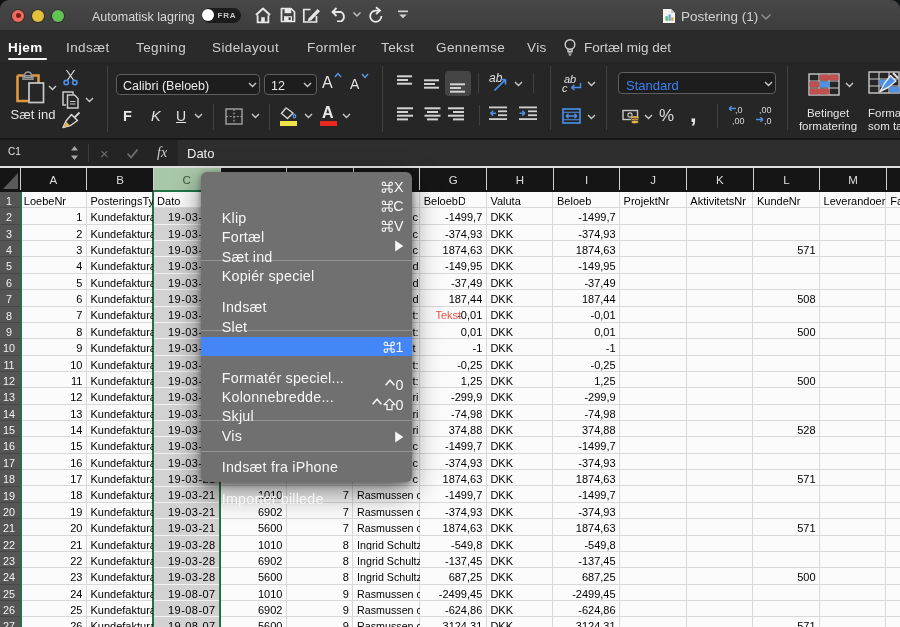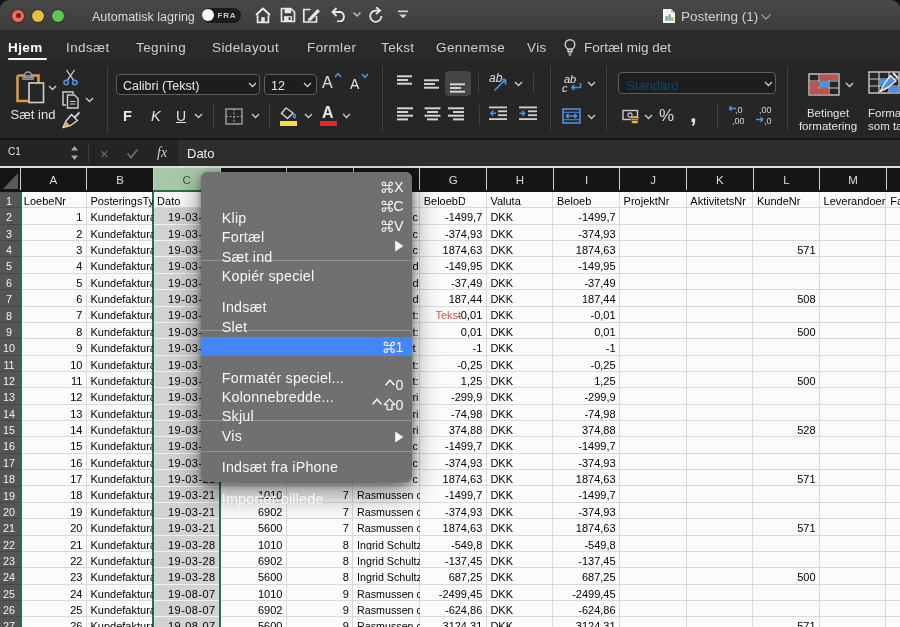--- a/index.html
+++ b/index.html
@@ -102,21 +102,21 @@
 <svg class="chev" style="left:85px;top:97px;" width="9" height="6" viewBox="0 0 9 6">
     <path d="M1 1 L4.5 4.5 L8 1" stroke="#c9c9c9" stroke-width="1.4" fill="none"></path>
   </svg>
 <svg class="ab" style="left:61px;top:111px;" width="20" height="18" viewBox="0 0 20 18">
 <path d="M13.5 6.5 L18.5 1.5" stroke="#d5d5d5" stroke-width="1.8"></path>
 <path d="M10.5 3.5 L16.5 9.5 L9.5 14.5 L2 16.5 L5 10 Z" stroke="#d5d5d5" stroke-width="1.5" fill="none" stroke-linejoin="round"></path>
 <path d="M2.6 16.2 L8.8 14.4 L5.6 10.8 Z" fill="#e8b54a"></path>
   </svg>
 <div class="sep" style="left:107px;top:66px;height:66px;"></div>
 <div class="ab" style="left:116px;top:74px;width:144px;height:21px;background:#1d1d1d;border:1px solid #5e5e5e;border-radius:4px;"></div>
-<div class="ab" style="left:123px;top:79px;font-size:12.5px;color:#e8e8e8;">Calibri (Tekst)</div>
+<div class="ab" style="left:123px;top:79px;font-size:12.5px;color:#e8e8e8;">Calibri (Beloeb)</div>
 <svg class="chev" style="left:248px;top:82px;" width="9" height="6" viewBox="0 0 9 6">
     <path d="M1 1 L4.5 4.5 L8 1" stroke="#c9c9c9" stroke-width="1.4" fill="none"></path>
   </svg>
 <div class="ab" style="left:264px;top:74px;width:53px;height:21px;background:#1d1d1d;border:1px solid #5e5e5e;border-radius:4px;"></div>
 <div class="ab" style="left:271px;top:79px;font-size:12.5px;color:#e8e8e8;">12</div>
 <svg class="chev" style="left:303px;top:82px;" width="9" height="6" viewBox="0 0 9 6">
     <path d="M1 1 L4.5 4.5 L8 1" stroke="#c9c9c9" stroke-width="1.4" fill="none"></path>
   </svg>
 <div class="ab" style="left:322px;top:74px;font-size:16px;color:#e3e3e3;">A</div>
 <svg class="ab" style="left:334px;top:72px;" width="8" height="6" viewBox="0 0 8 6">
@@ -225,21 +225,21 @@
 <svg class="ab" style="left:562px;top:108px;" width="19" height="16" viewBox="0 0 19 16">
 <rect x="1" y="1" width="17" height="14" fill="none" stroke="#4d90e8" stroke-width="1.6"></rect>
 <path d="M1 4.2 H18 M1 11.8 H18" stroke="#4d90e8" stroke-width="1.1"></path>
 <path d="M4 8 H15 M4 8 L6.6 5.8 M4 8 L6.6 10.2 M15 8 L12.4 5.8 M15 8 L12.4 10.2" stroke="#4d90e8" stroke-width="1.5" fill="none"></path>
   </svg>
 <svg class="chev" style="left:587px;top:114px;" width="9" height="6" viewBox="0 0 9 6">
     <path d="M1 1 L4.5 4.5 L8 1" stroke="#c9c9c9" stroke-width="1.4" fill="none"></path>
   </svg>
 <div class="sep" style="left:606px;top:66px;height:64px;"></div>
 <div class="ab" style="left:618px;top:72px;width:158px;height:22px;background:#1d1d1d;border:1px solid #5e5e5e;border-radius:4px;"></div>
-<div class="ab" style="left:626px;top:78px;font-size:13px;color:#0c4a6e;">Standard</div>
+<div class="ab" style="left:626px;top:78px;font-size:13px;color:#3b82f6;">Standard</div>
 <svg class="chev" style="left:764px;top:81px;" width="9" height="6" viewBox="0 0 9 6">
     <path d="M1 1 L4.5 4.5 L8 1" stroke="#c9c9c9" stroke-width="1.4" fill="none"></path>
   </svg>
 <svg class="ab" style="left:622px;top:109px;" width="18" height="15" viewBox="0 0 18 15">
 <rect x="1" y="1.5" width="14.5" height="9" fill="none" stroke="#c9c9c9" stroke-width="1.4"></rect>
 <circle cx="8" cy="6" r="2.1" stroke="#c9c9c9" stroke-width="1.1" fill="none"></circle>
 <ellipse cx="12.8" cy="8.8" rx="3.8" ry="1.8" fill="#e8b54a"></ellipse>
     <ellipse cx="12.8" cy="11" rx="3.8" ry="1.8" fill="#d4a845" stroke="#2a2a2a" stroke-width="0.8"></ellipse>
     <ellipse cx="12.8" cy="13" rx="3.8" ry="1.8" fill="#e8b54a" stroke="#2a2a2a" stroke-width="0.8"></ellipse>
   </svg>

